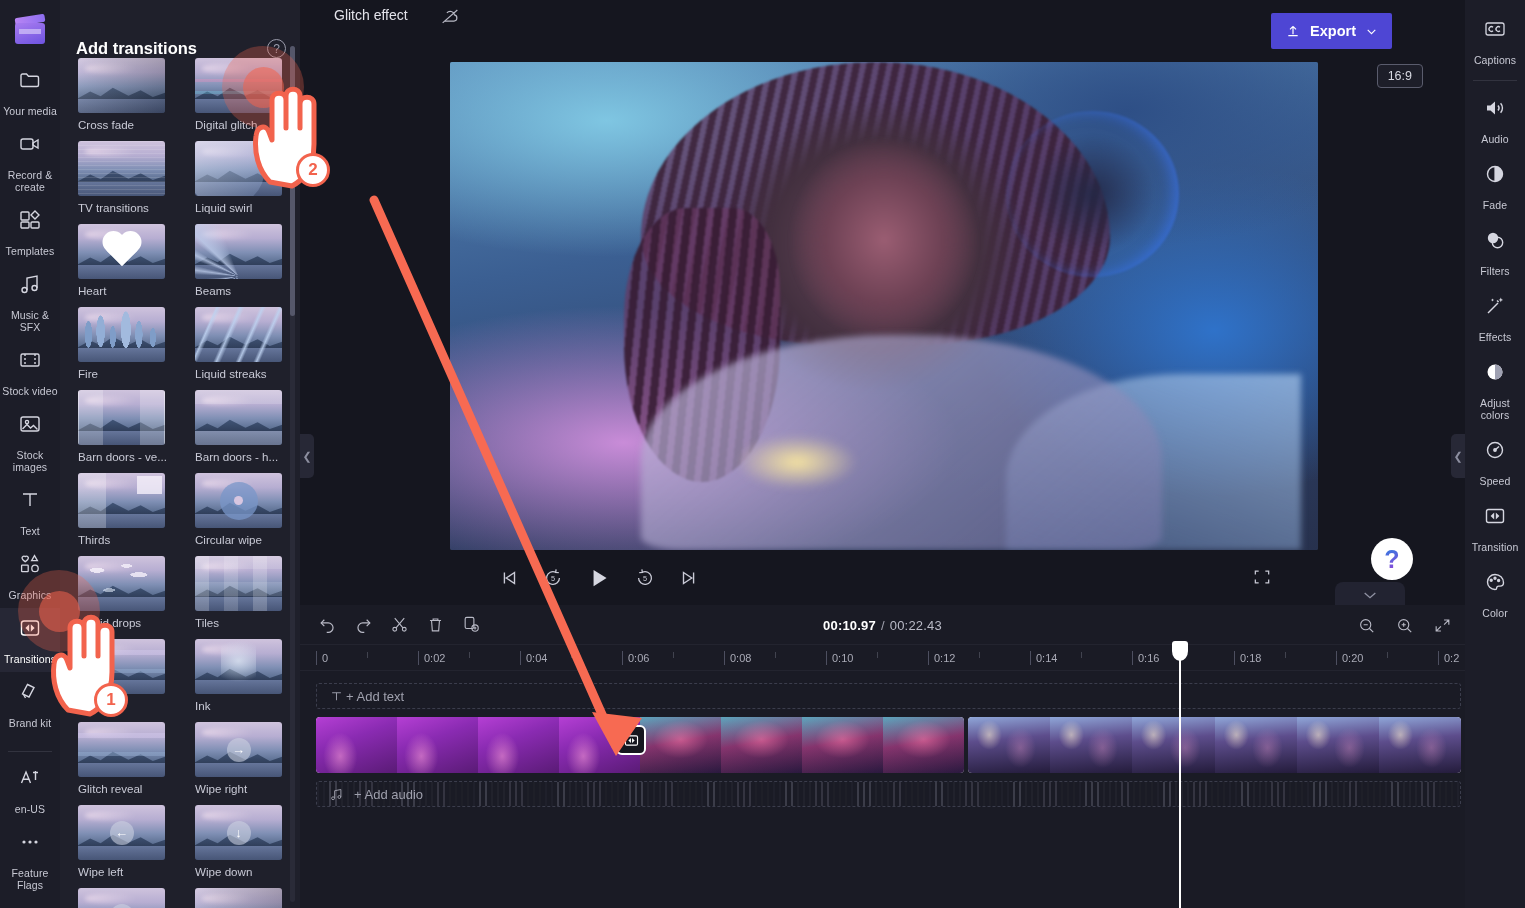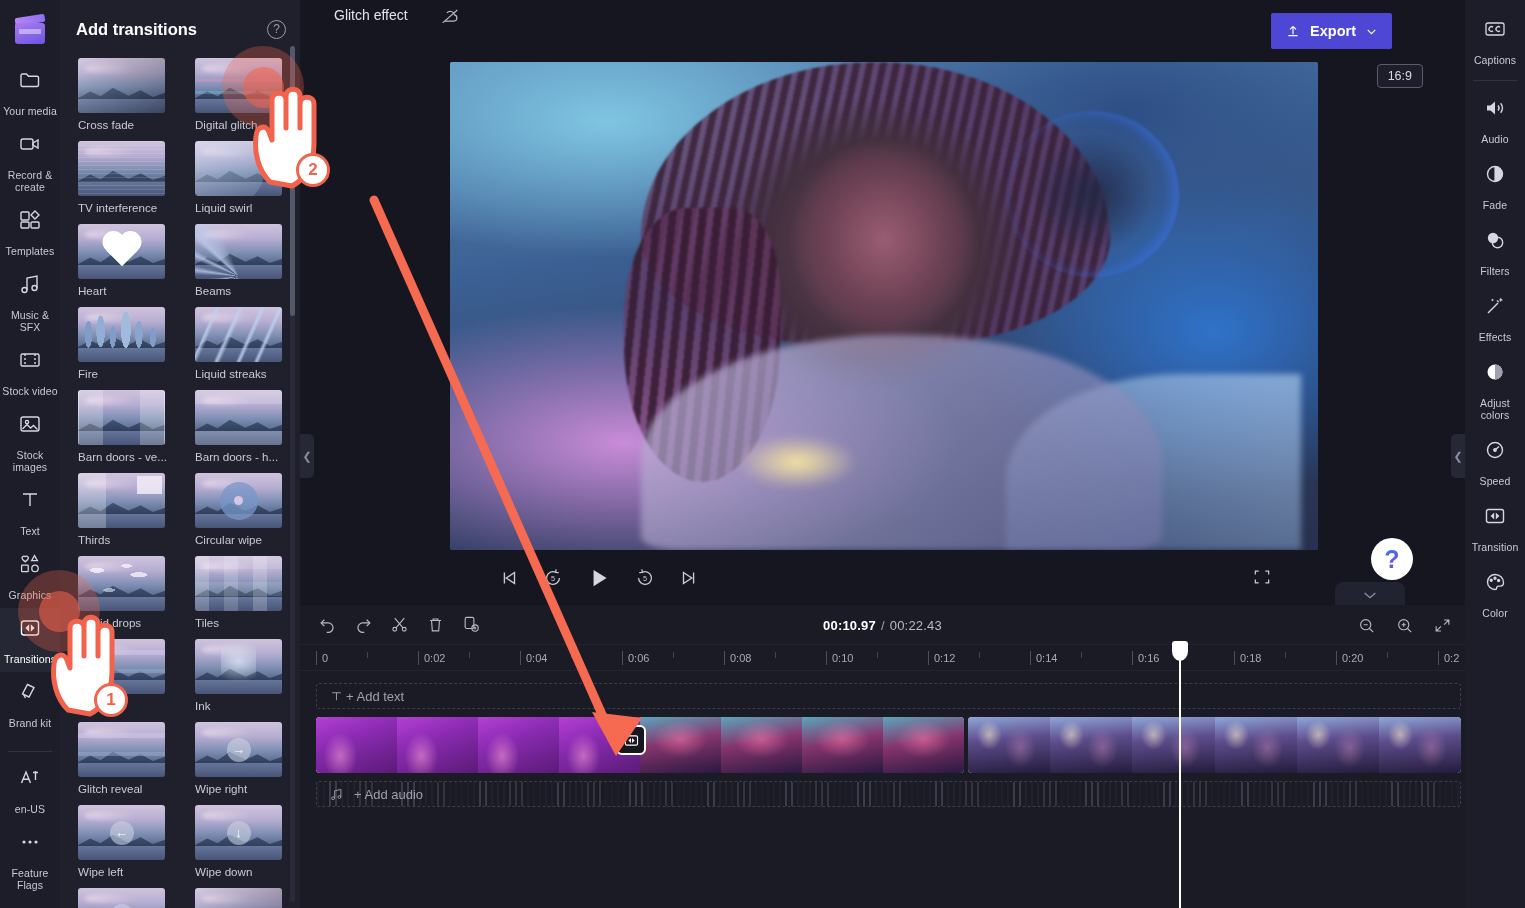--- a/index.html
+++ b/index.html
@@ -42,21 +42,21 @@
   .rail-icon { width: 24px; height: 24px; display:block; }
   .rail-spacer { flex: 1; }
   .rail-divider { width: 44px; height: 1px; background: #32333f; margin: 6px 0; }
 
   
   #panel {
     position: absolute; left: 60px; top: 0; width: 240px; height: 908px;
     background: #1f202b; z-index: 15;
   }
   #panel-header {
-    height: 58px; display: flex; align-items: center; padding: 0 14px 0 16px;
+    height: 58px; display: flex; align-items: flex-end; padding: 0 14px 0 16px;
     justify-content: space-between;
   }
   #panel-title { font-size: 16.5px; font-weight: bold; color: #fff; }
   .help-circle {
     width: 19px; height: 19px; border: 1.4px solid #9b9cab; border-radius: 50%;
     display:flex; align-items:center; justify-content:center;
     font-size: 12px; color:#9b9cab; cursor:pointer;
   }
   #panel-scroll {
     position: absolute; top: 50px; left: 0; width: 240px; height: 858px;
@@ -589,21 +589,21 @@
             </div>
             <div class="tr-label">Digital glitch</div>
           </div>
           <div class="tr-item">
             <div class="tr-thumb">
               <div class="sky-glow"></div>
               <div class="mtn"></div>
               <div class="water"></div>
               <div class="ov ov-tv"></div>
             </div>
-            <div class="tr-label">TV interference</div>
+            <div class="tr-label">TV transitions</div>
           </div>
           <div class="tr-item">
             <div class="tr-thumb">
               <div class="sky-glow"></div>
               <div class="mtn"></div>
               <div class="water"></div>
               <div class="ov ov-swirl"></div>
             </div>
             <div class="tr-label">Liquid swirl</div>
           </div>

